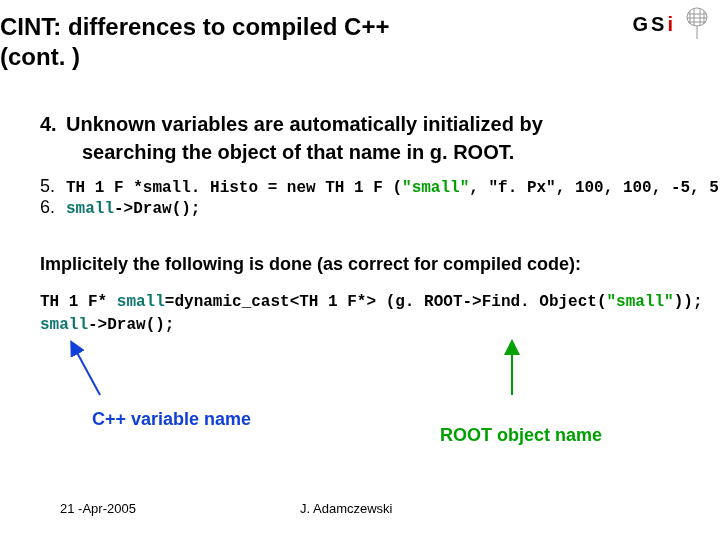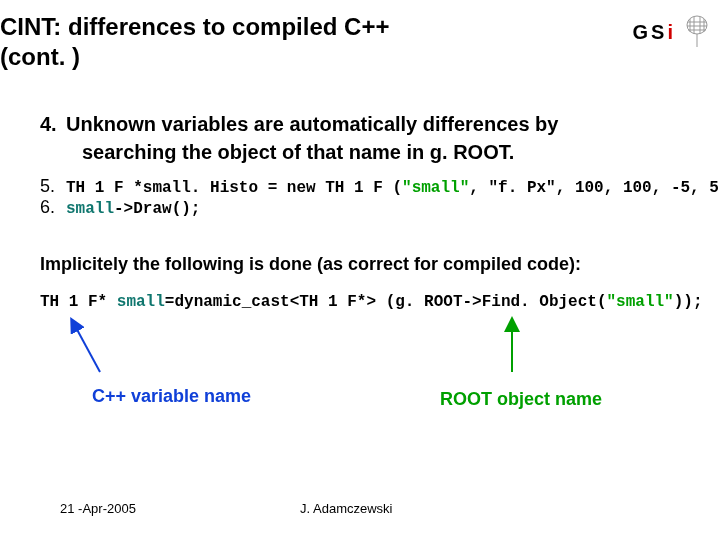--- a/index.html
+++ b/index.html
@@ -1,38 +1,38 @@
 <!DOCTYPE html>
 <html><head>
 <meta charset="utf-8">
 <style>
   html,body{margin:0;padding:0;width:720px;height:540px;background:#fff;font-family:Arial,Helvetica,sans-serif;color:#000;overflow:hidden}
   .slide{position:relative;width:720px;height:540px}
   .logo-left{position:absolute;left:8px;top:6px;width:95px;height:60px}
   .logo-left .root-text{font-weight:bold;font-size:22px;color:#2a5a8a;letter-spacing:1px}
   .logo-left svg{position:absolute;left:0;top:20px}
-  .logo-right{position:absolute;right:8px;top:12px;width:140px;height:40px;display:flex;align-items:center;justify-content:flex-end;gap:6px}
+  .logo-right{position:absolute;right:8px;top:4px;width:140px;height:40px;display:flex;align-items:center;justify-content:flex-end;gap:6px}
   .gsi{font-weight:bold;font-size:20px;letter-spacing:3px}
   .gsi .dot{color:#d00000}
   .title{position:absolute;left:0;right:0;top:12px;text-align:left;font-weight:bold;font-size:24px;line-height:1.25}
   .body{position:absolute;left:40px;right:20px;top:110px}
   .item4{font-size:20px;font-weight:bold;line-height:1.4;margin-bottom:10px}
   .item4 .num{display:inline-block;width:26px}
   .item4 .line2{margin-left:42px}
   .codeln{font-family:"Courier New",monospace;font-weight:bold;font-size:16px;white-space:nowrap}
   .codeln .num{display:inline-block;width:26px;font-family:Arial;font-weight:normal;font-size:18px}
   .blue{color:#0f766e}
   .green{color:#00a000}
   .implic{font-size:18px;font-weight:bold;margin-top:36px;margin-bottom:16px}
   .code2{font-family:Liberation Mono, monospace;font-weight:bold;font-size:16px;line-height:1.45;white-space:nowrap}
   .arrows{position:relative;height:70px;margin-top:2px}
   .arrows svg{position:absolute;left:0;top:0}
   .labels{position:relative;margin-top:0}
   .lab-left{position:absolute;left:52px;top:0;font-size:18px;font-weight:bold;color:#1040d8}
-  .lab-right{position:absolute;left:400px;top:3px;font-size:18px;font-weight:bold;color:#00a000}
+  .lab-right{position:absolute;left:400px;top:16px;font-size:18px;font-weight:bold;color:#00a000}
   .footer-date{position:absolute;left:60px;bottom:24px;font-size:13px}
   .footer-author{position:absolute;left:300px;bottom:24px;font-size:13px}
 </style>
 </head>
 <body>
 <div class="slide">
 
 
   <div class="logo-right">
     <span class="gsi">
@@ -54,35 +54,38 @@
   </div>
 
   <div class="title">
     <div>CINT: differences to compiled C++</div>
     <div>(cont. )</div>
   </div>
 
   <div class="body">
 
     <div class="item4">
-      <span class="num">4.</span><span>Unknown variables are automatically differences by</span>
+      <span class="num">4.</span><span>Unknown variables are automatically initialized by</span>
       <div class="line2">searching the object of that name in g. ROOT.</div>
     </div>
 
     <div class="codeln">
       <span class="num">5.</span><span>TH 1 F *small. Histo = new TH 1 F (</span><span class="green">"small"</span><span>, "f. Px", 100, 100, -5, 5);</span>
     </div>
     <div class="codeln">
       <span class="num">6.</span><span class="blue">small</span><span>-&gt;Draw();</span>
     </div>
 
     <div class="implic">Implicitely the following is done (as correct for compiled code):</div>
 
     <div class="code2">
       <span>TH 1 F* </span><span class="blue">small</span><span>=dynamic_cast&lt;TH 1 F*&gt; (g. ROOT-&gt;Find. Object(</span><span class="green">"small"</span><span>));</span>
+    </div>
+    <div class="code2">
+      <span class="blue">small</span><span>-&gt;Draw();</span>
     </div>
 
     <div class="arrows">
       <svg width="660" height="70">
         <defs>
           <marker id="ahBlue" markerWidth="8" markerHeight="8" refX="4" refY="4" orient="auto">
             <path d="M0,0 L8,4 L0,8 Z" fill="#1040d8"></path>
           </marker>
           <marker id="ahGreen" markerWidth="8" markerHeight="8" refX="4" refY="4" orient="auto">
             <path d="M0,0 L8,4 L0,8 Z" fill="#00a000"></path>

